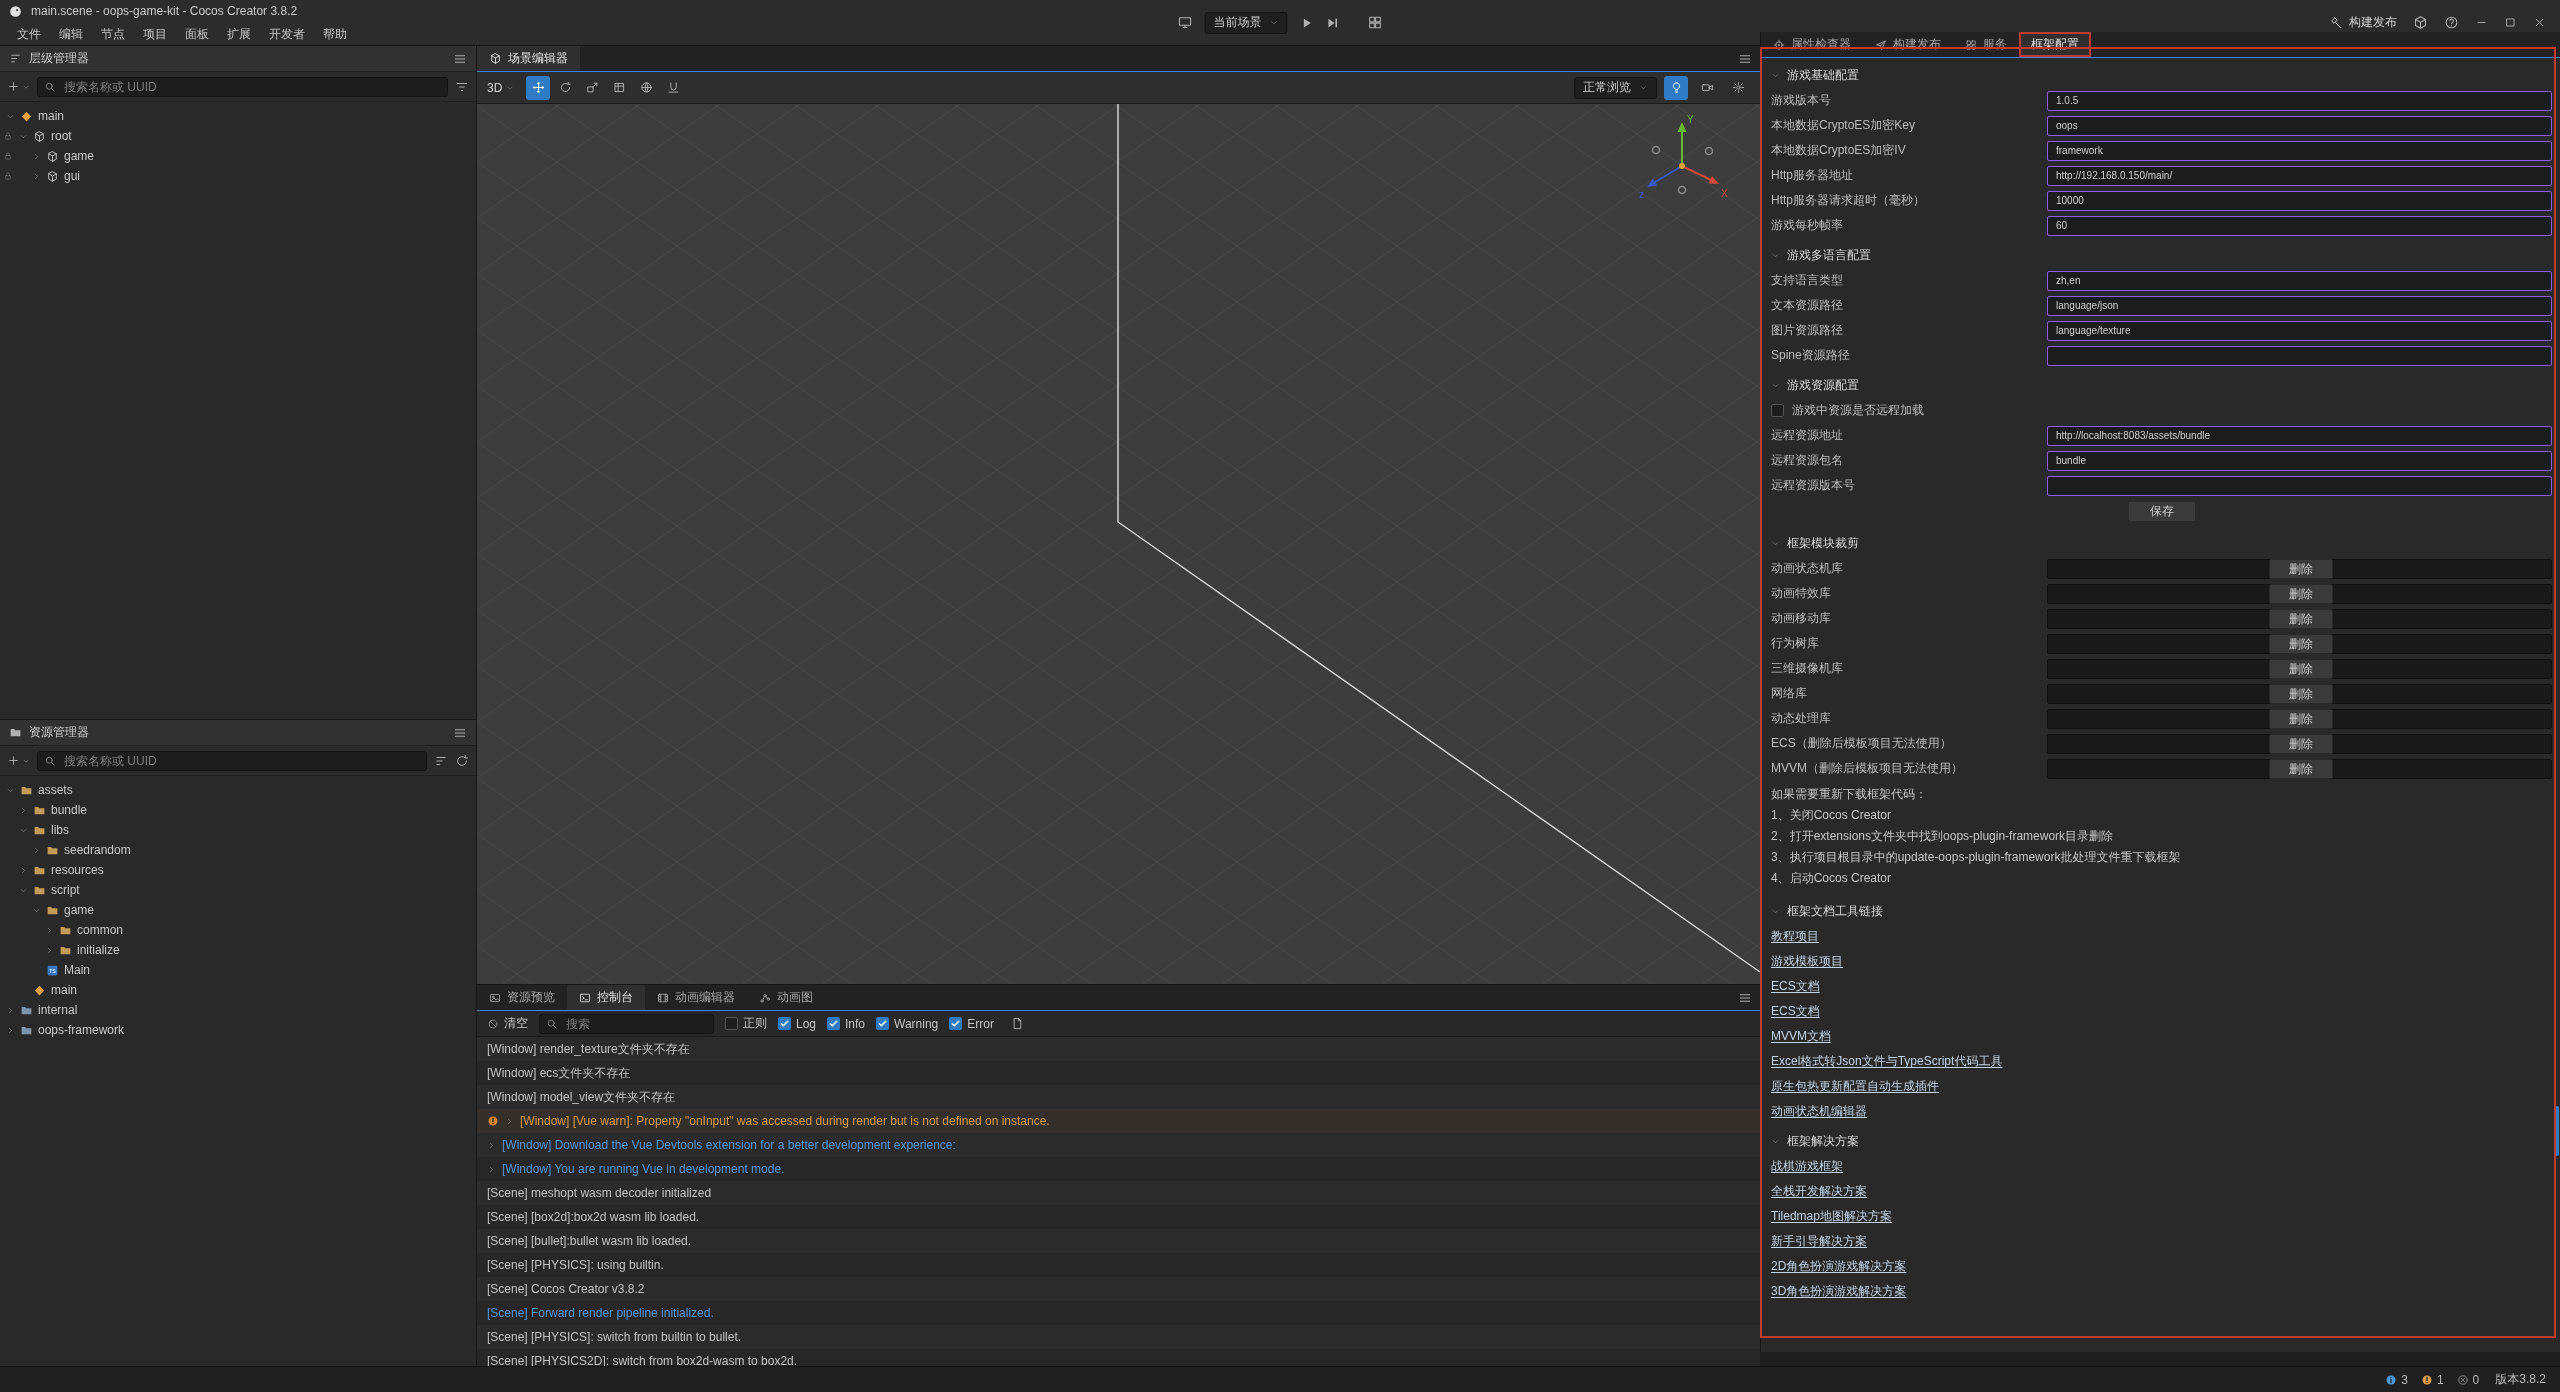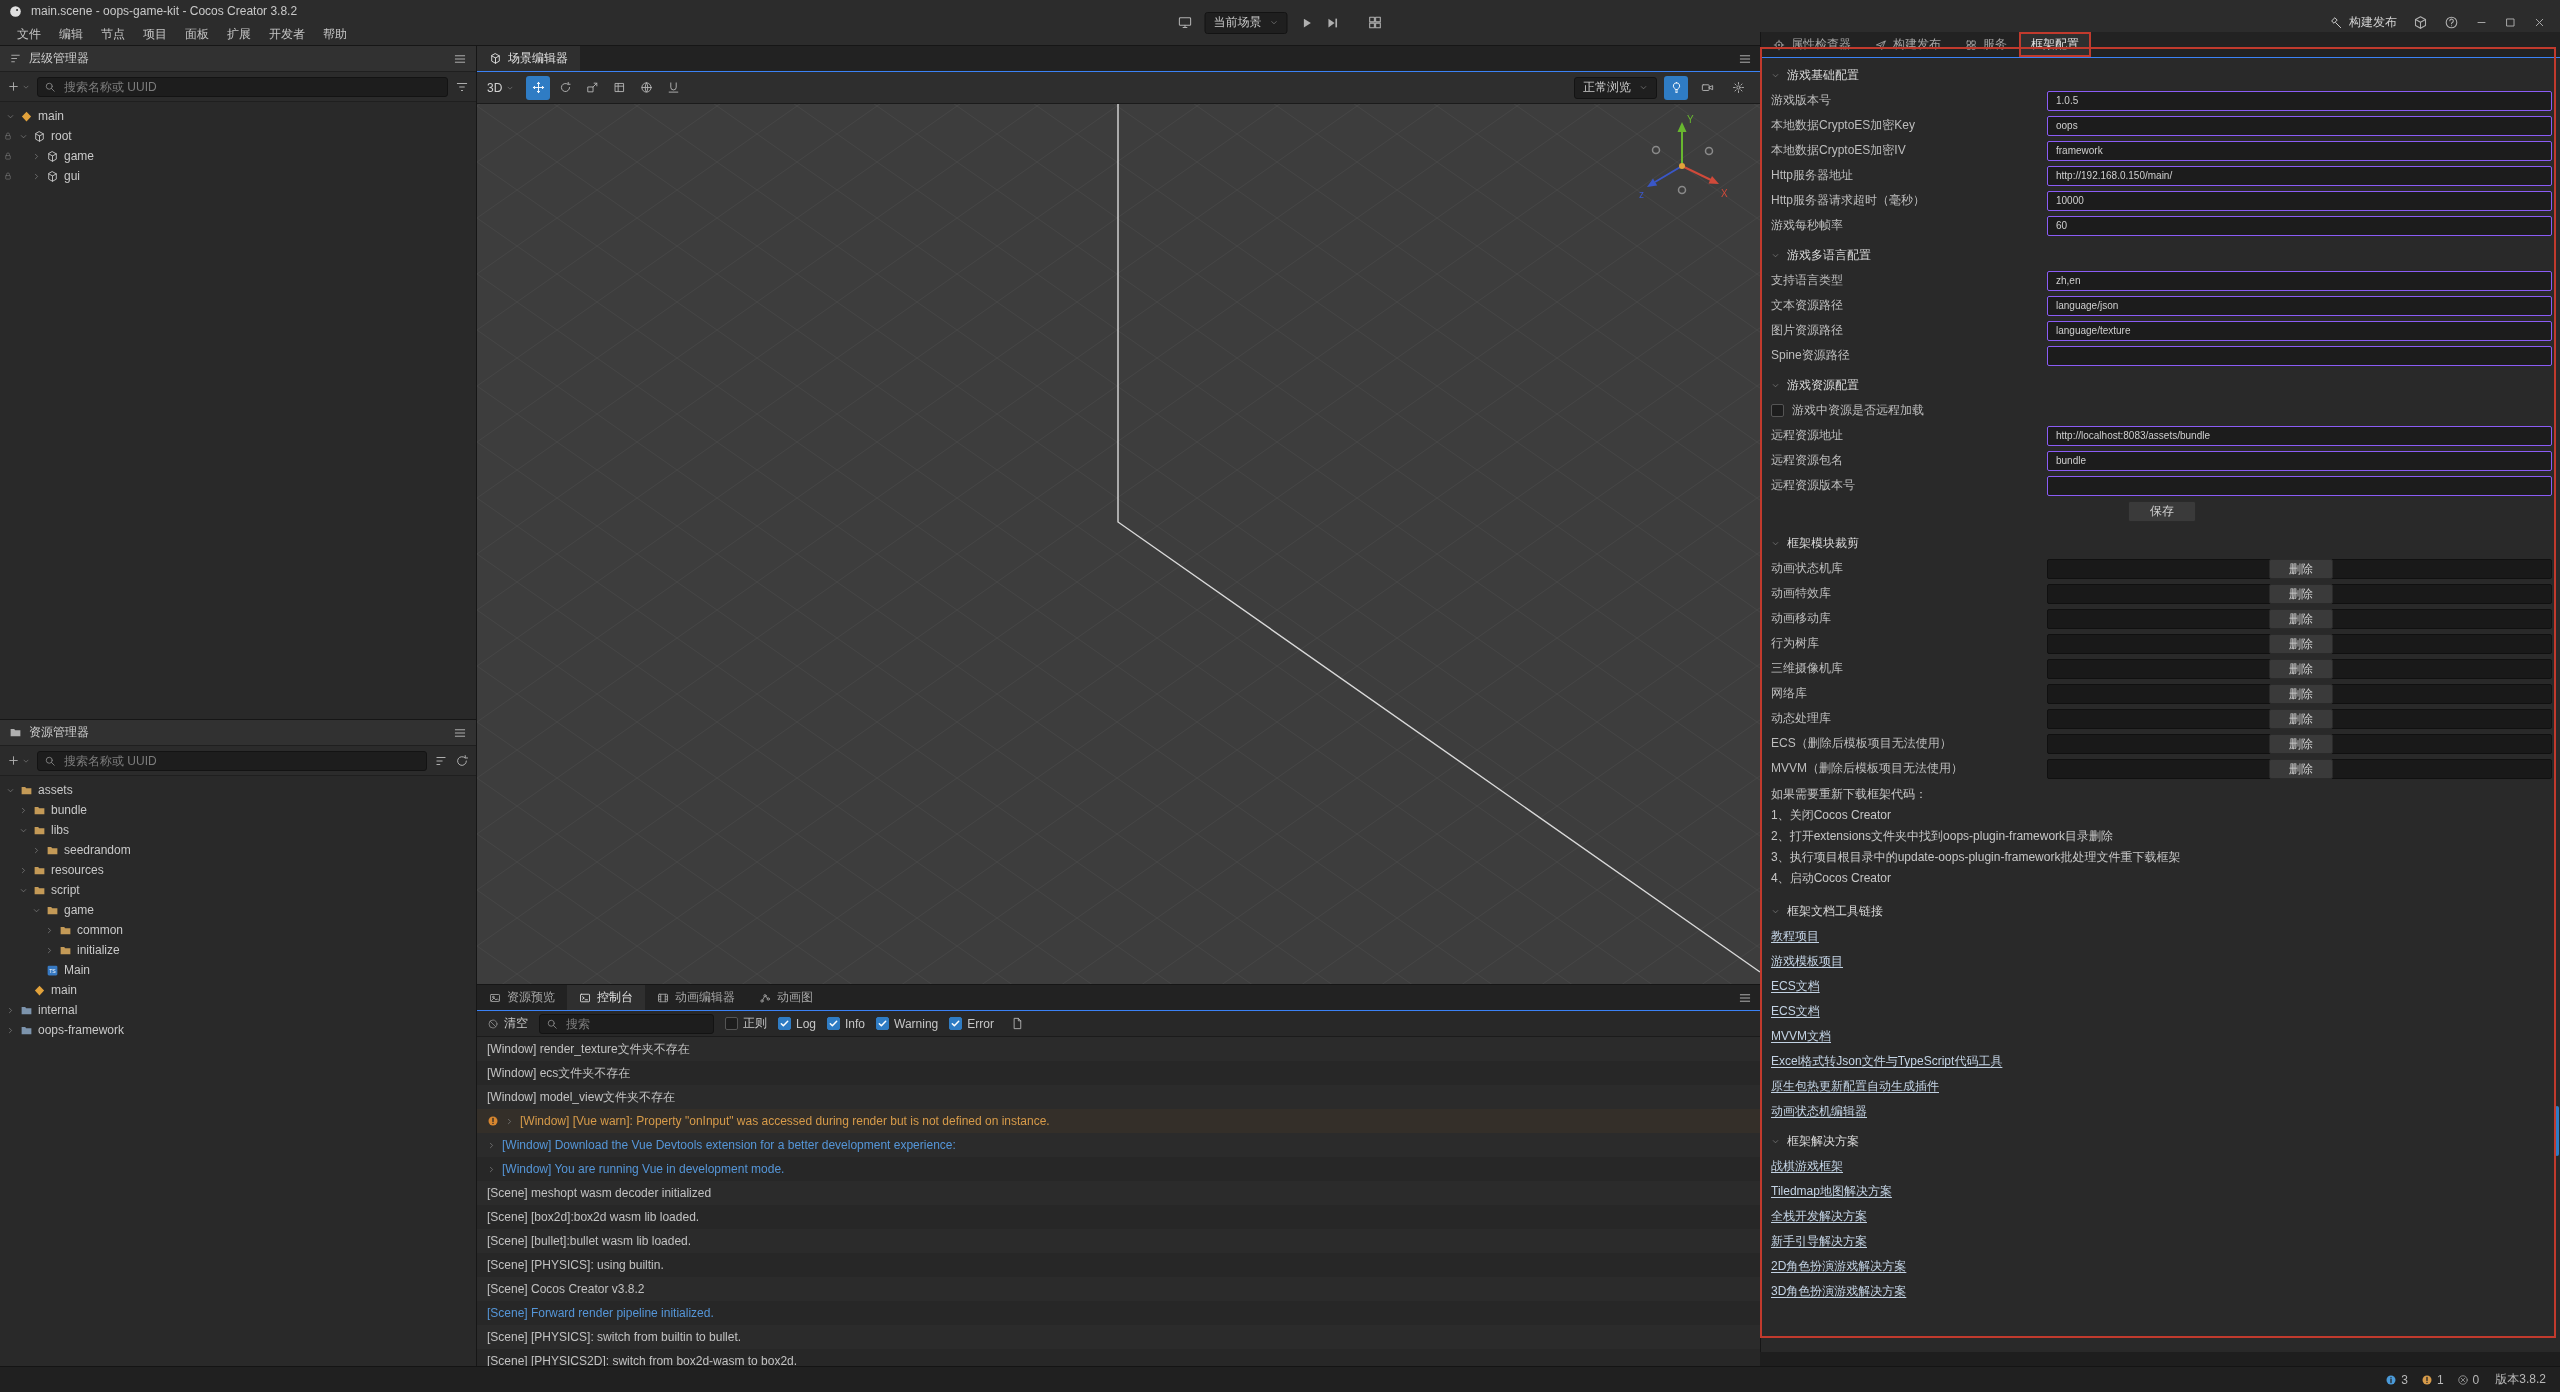--- a/index.html
+++ b/index.html
@@ -1180,24 +1180,24 @@
             <svg viewBox="0 0 24 24">
               <path d="M6 9.5l6 6 6-6"></path>
             </svg>
           </span>
           <span>框架解决方案</span>
         </div>
         <div class="link-row">
           <a class="ilink" href="#">战棋游戏框架</a>
         </div>
         <div class="link-row">
+          <a class="ilink" href="#">全栈开发解决方案</a>
+        </div>
+        <div class="link-row">
           <a class="ilink" href="#">Tiledmap地图解决方案</a>
-        </div>
-        <div class="link-row">
-          <a class="ilink" href="#">全栈开发解决方案</a>
         </div>
         <div class="link-row">
           <a class="ilink" href="#">新手引导解决方案</a>
         </div>
         <div class="link-row">
           <a class="ilink" href="#">2D角色扮演游戏解决方案</a>
         </div>
         <div class="link-row">
           <a class="ilink" href="#">3D角色扮演游戏解决方案</a>
         </div>

